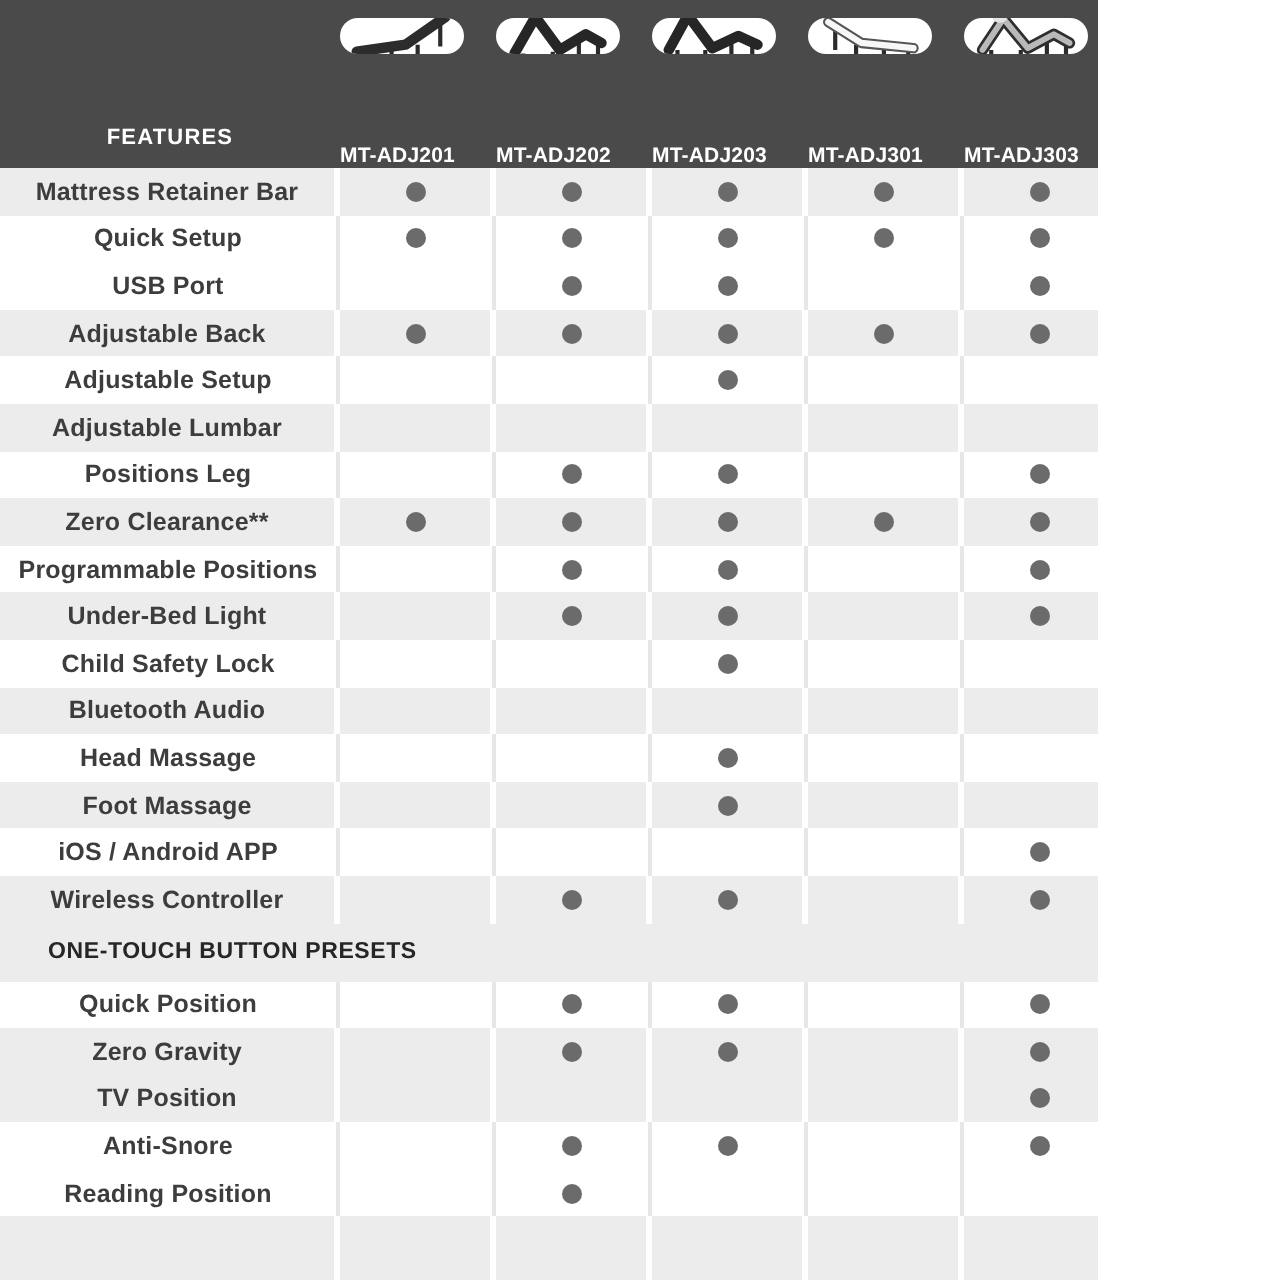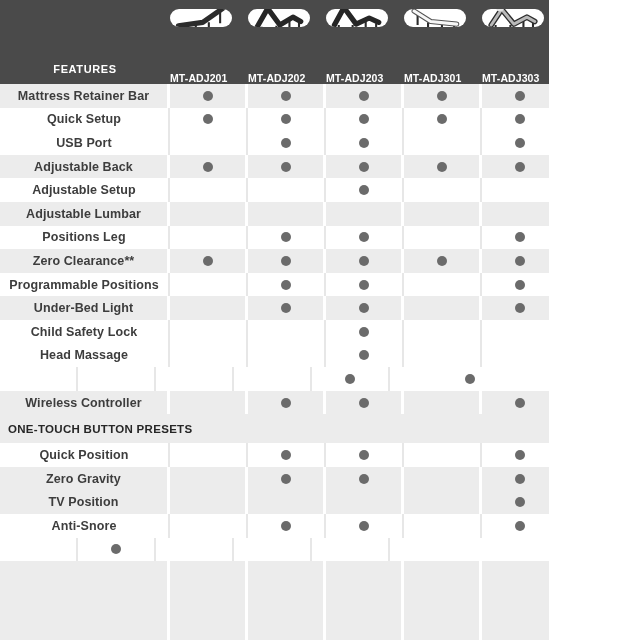--- a/index.html
+++ b/index.html
@@ -42,21 +42,21 @@
   .cell:last-child{border-right:none;}
   .cell.feature{
     width:170px;flex:0 0 170px;display:flex;align-items:center;justify-content:center;
     font-size:12.5px;font-weight:700;color:#3d3d3d;letter-spacing:.1px;white-space:nowrap;
   }
   .cell.val{width:78px;flex:0 0 78px;display:flex;align-items:center;justify-content:center;}
   .cell.val:last-child{flex:1;}
   .dot{width:10px;height:10px;border-radius:50%;background:var(--dot,#6b6b6b);}
   .section-row{
     flex:0 0 29px;height:29px;background:var(--stripe,#ececec);
-    display:flex;align-items:center;padding-left:8px;box-sizing:border-box;
+    display:flex;align-items:center;padding-left:24px;box-sizing:border-box;
     font-size:11.5px;font-weight:700;color:#262626;letter-spacing:.3px;
   }
   .row.sliver{flex:1 1 auto;height:auto;}
 </style>
 </head>
 <body>
 
 <div class="page">
   <header class="hdr">
     <div class="features-label">FEATURES</div>
@@ -307,34 +307,59 @@
         <div class="cell feature">Child Safety Lock</div>
         <div class="cell val"></div>
         <div class="cell val"></div>
         <div class="cell val">
           <span class="dot"></span>
         </div>
         <div class="cell val"></div>
         <div class="cell val"></div>
         <div class="cell val"></div>
       </div>
+      <div class="row striped">
+        <div class="cell feature">Bluetooth Audio</div>
+        <div class="cell val"></div>
+        <div class="cell val"></div>
+        <div class="cell val"></div>
+        <div class="cell val"></div>
+        <div class="cell val"></div>
+        <div class="cell val">
+          <span class="dot"></span>
+        </div>
+      </div>
       <div class="row">
         <div class="cell feature">Head Massage</div>
         <div class="cell val"></div>
         <div class="cell val"></div>
         <div class="cell val">
           <span class="dot"></span>
         </div>
         <div class="cell val"></div>
         <div class="cell val"></div>
         <div class="cell val">
           <span class="dot"></span>
         </div>
       </div>
-      <div class="row">
+      <div class="row striped">
+        <div class="cell feature">Foot Massage</div>
+        <div class="cell val"></div>
+        <div class="cell val"></div>
+        <div class="cell val">
+          <span class="dot"></span>
+        </div>
+        <div class="cell val"></div>
+        <div class="cell val"></div>
+        <div class="cell val">
+          <span class="dot"></span>
+        </div>
+      </div>
+      <div class="row">
+        <div class="cell feature">iOS / Android APP</div>
         <div class="cell val"></div>
         <div class="cell val"></div>
         <div class="cell val"></div>
         <div class="cell val"></div>
         <div class="cell val">
           <span class="dot"></span>
         </div>
         <div class="cell val">
           <span class="dot"></span>
         </div>
@@ -417,20 +442,21 @@
         </div>
         <div class="cell val"></div>
         <div class="cell val">
           <span class="dot"></span>
         </div>
         <div class="cell val">
           <span class="dot"></span>
         </div>
       </div>
       <div class="row">
+        <div class="cell feature">Reading Position</div>
         <div class="cell val"></div>
         <div class="cell val">
           <span class="dot"></span>
         </div>
         <div class="cell val"></div>
         <div class="cell val"></div>
         <div class="cell val"></div>
         <div class="cell val"></div>
       </div>
       <div class="row striped sliver">

